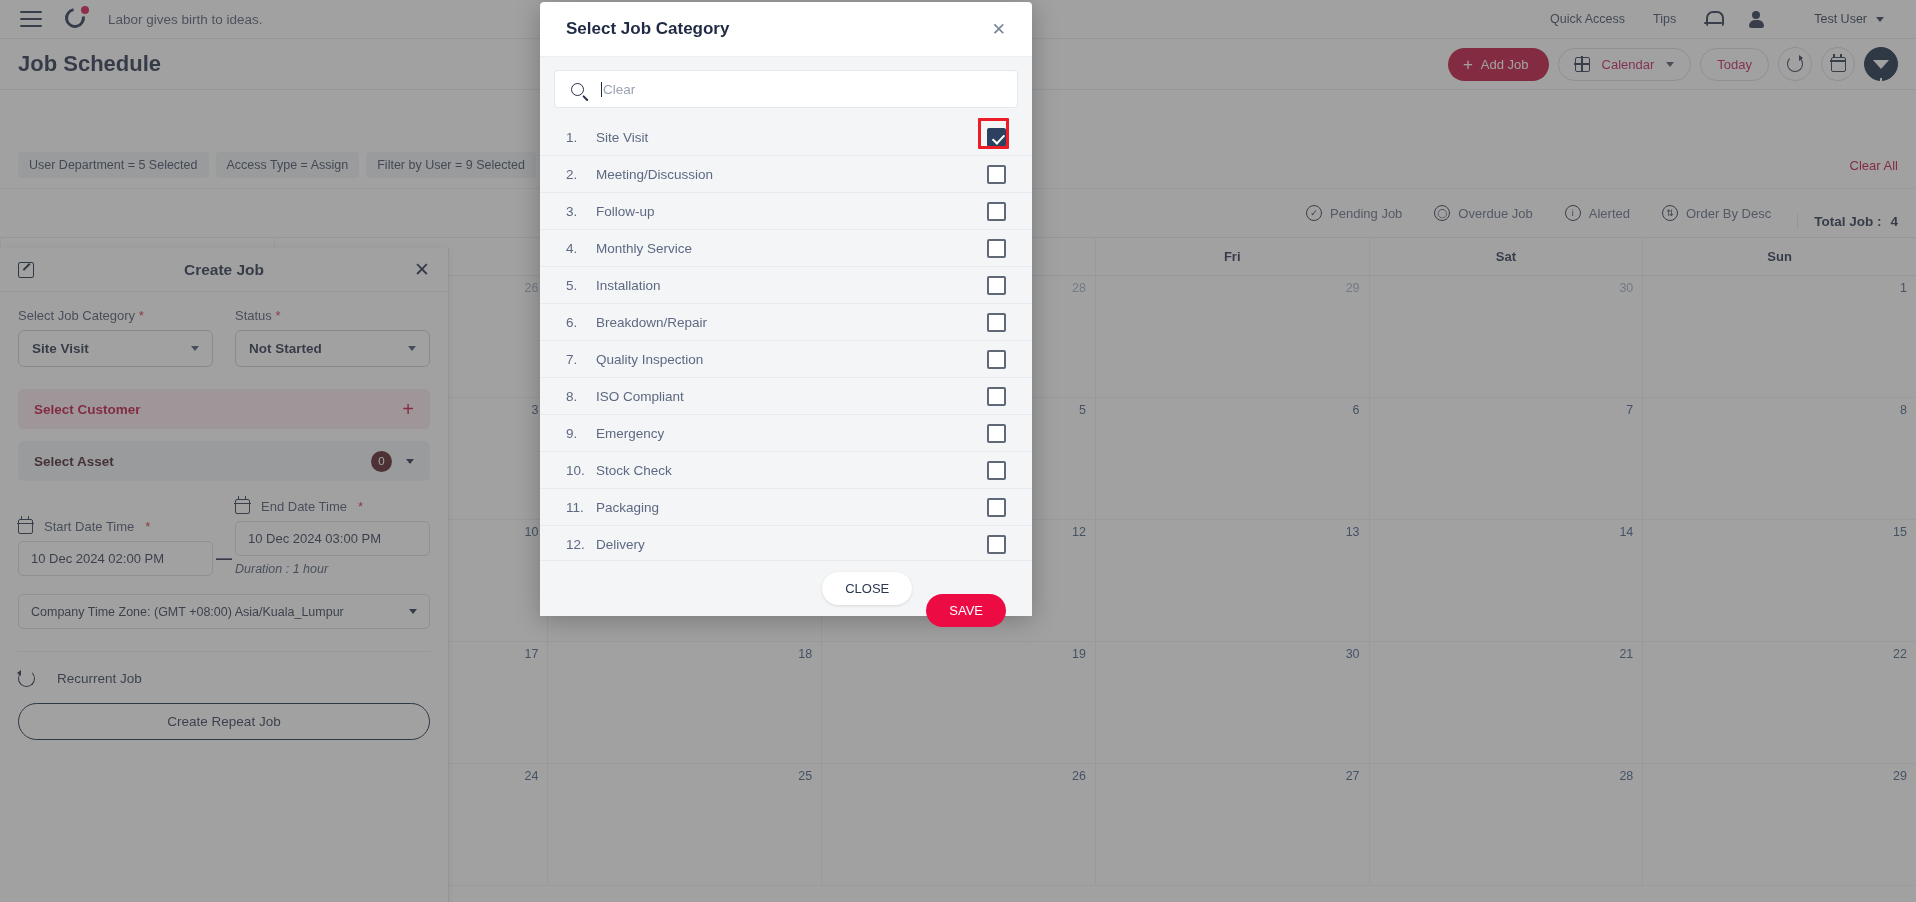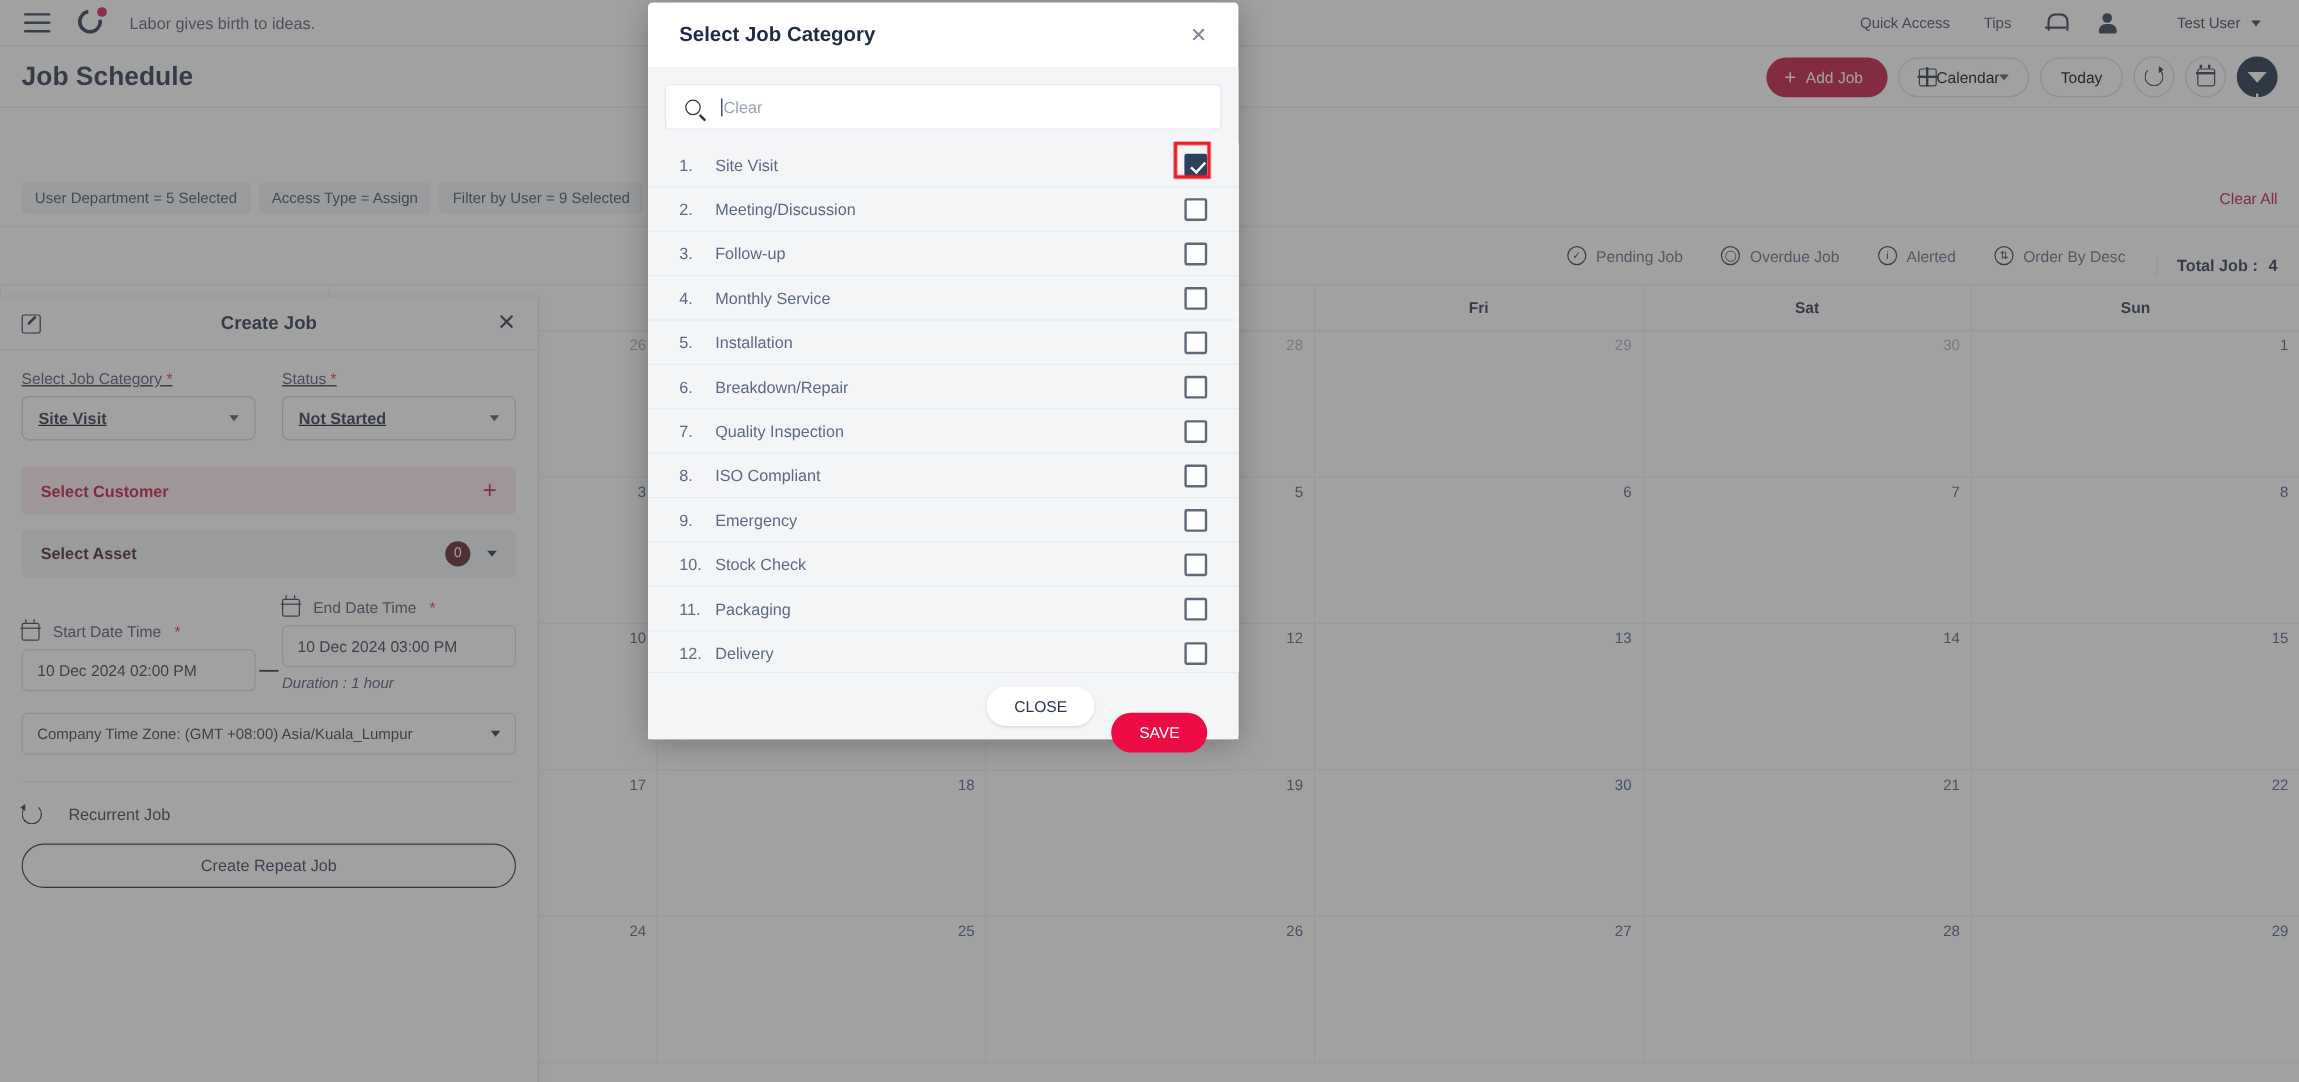--- a/index.html
+++ b/index.html
@@ -67,21 +67,21 @@
   }
   .page-title { font-size: 22px; font-weight: bold; color: #1f2a44; }
   .title-actions { margin-left: auto; display: flex; align-items: center; gap: 9px; }
   .btn-addjob {
     background: #bf0a37; color: #fff; font-size: 13px; border-radius: 18px;
     padding: 9px 20px 9px 15px; display: flex; align-items: center; gap: 8px; cursor: pointer;
   }
   .btn-addjob .plus { font-size: 17px; line-height: 13px; font-weight: 300; }
   .btn-outline {
     border: 1px solid #d5dae2; border-radius: 18px; padding: 8px 16px;
-    font-size: 13px; color: #000000; display: flex; align-items: center; gap: 0;
+    font-size: 13px; color: #be185d; display: flex; align-items: center; gap: 12px;
     background: #fff; cursor: pointer;
   }
   .grid-ico { width: 15px; height: 15px; border: 1.6px solid #253149; border-radius: 2px; position: relative; }
   .grid-ico::before { content:""; position:absolute; left:5.7px; top:-1.6px; bottom:-1.6px; width:1.6px; background:#253149; }
   .grid-ico::after { content:""; position:absolute; top:5.7px; left:-1.6px; right:-1.6px; height:1.6px; background:#253149; }
   .chev { width:0;height:0;border-left:4.5px solid transparent;border-right:4.5px solid transparent;
     border-top:5.5px solid #46536c; }
   .icon-circle {
     width: 34px; height: 34px; border: 1px solid #d5dae2; border-radius: 50%;
     display: flex; align-items: center; justify-content: center; background: #fff; cursor: pointer;
@@ -173,21 +173,21 @@
     border-bottom: 1px solid #e7eaef; position: relative; }
   .pop-ico { width: 16px; height: 16px; border: 1.8px solid #11263f; border-radius: 2px; position: relative; }
   .pop-ico::after { content:""; position:absolute; left:3px; top:3px; width:9px; height:1.8px;
     background:#11263f; transform: rotate(-45deg); transform-origin: center; }
   .drawer-title { position: absolute; left: 0; right: 0; text-align: center;
     font-size: 15.5px; font-weight: bold; color: #1f2a44; pointer-events: none; }
   .x-close { margin-left: auto; font-size: 19px; color: #1f2a44; line-height: 1; cursor: pointer;
     font-weight: 300; z-index: 2; }
   .drawer-body { padding: 16px 18px; }
   .field-row { display: flex; gap: 22px; }
-  .field { flex: 1; text-decoration: underline; }
+  .field { flex: 1; }
   .flabel { font-size: 13px; color: #46536c; margin-bottom: 7px; }
   .req { color: #d7263d; }
   .select-box { height: 37px; border: 1px solid #c9d0da; border-radius: 6px;
     display: flex; align-items: center; padding: 0 13px; font-size: 13.5px;
     font-weight: bold; color: #1f2a44; cursor: pointer; }
   .select-box .chev { margin-left: auto; }
   .sect-pink { margin-top: 22px; background: #fbe9ef; border-radius: 5px; height: 40px;
     display: flex; align-items: center; padding: 0 16px; cursor: pointer; }
   .sect-pink .lbl { font-size: 13.5px; font-weight: bold; color: #bf0a37; }
   .sect-pink .plus { margin-left: auto; font-size: 20px; color: #bf0a37; font-weight: 300; line-height: 1; }

